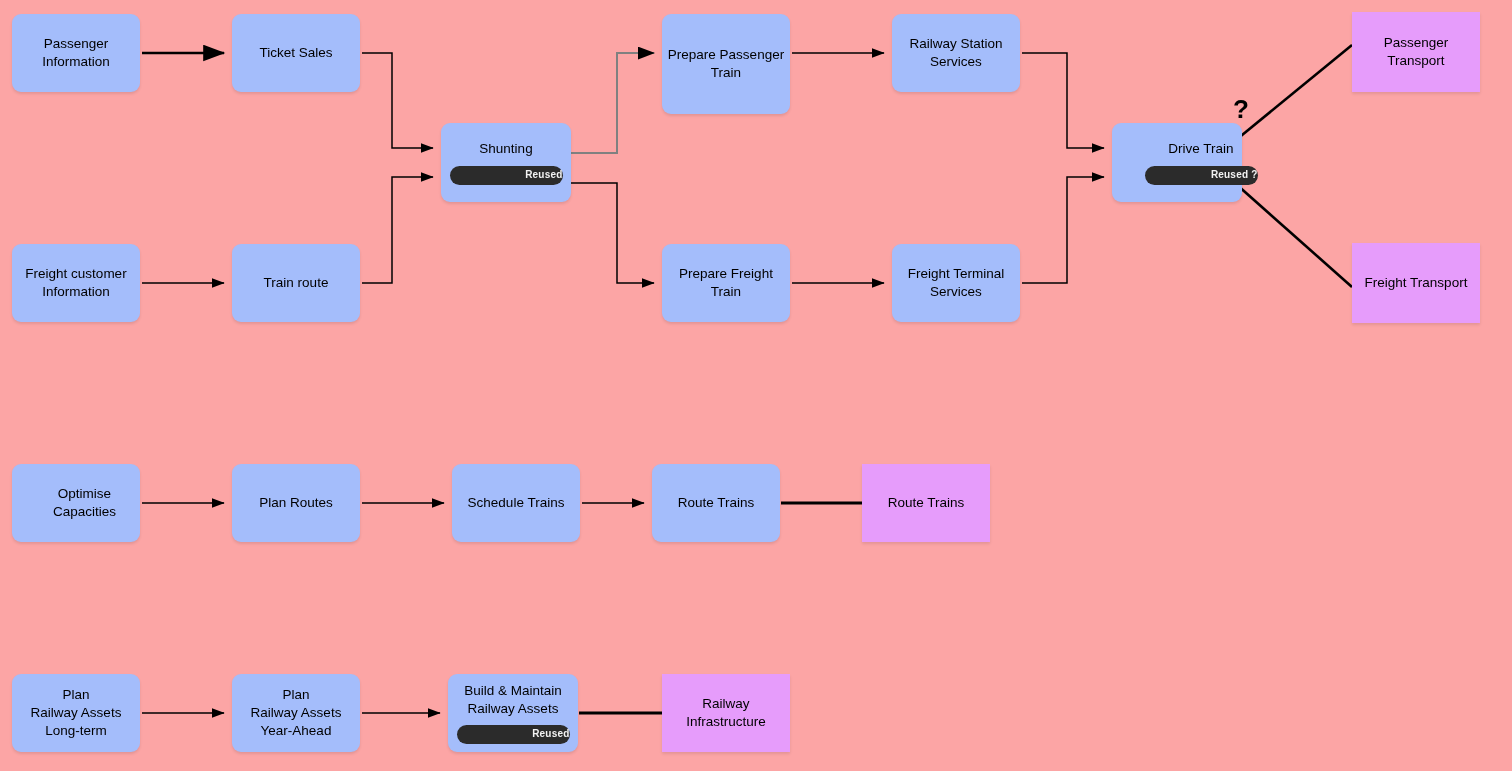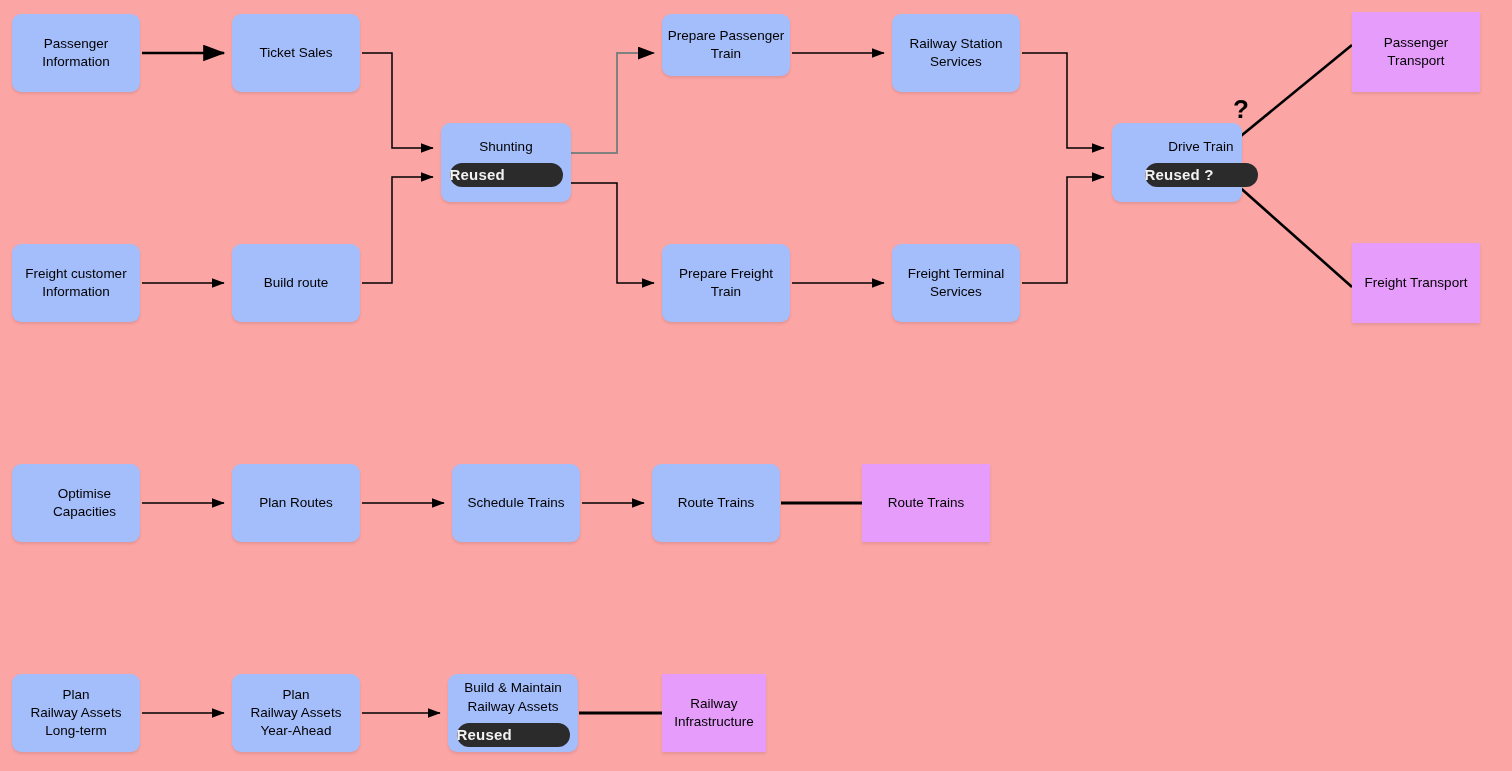--- a/index.html
+++ b/index.html
@@ -50,26 +50,26 @@
   }
   .node-label {
     white-space: pre-line;
     padding: 0 5px;
   }
   .badge {
     margin-top: 7px;
     background: #2b2b2b;
     color: #f2f2f2;
     border-radius: 999px;
-    font-size: 15px;
+    font-size: 10px;
     font-weight: bold;
     line-height: 1;
     padding: 4px 0 5px 0;
     width: 113px;
-    text-align: left;
+    text-align: right;
     letter-spacing: 0.2px;
   }
   .qmark {
     position: absolute;
     font-size: 26px;
     font-weight: bold;
     color: #000000;
     line-height: 1;
   }
 </style>
@@ -115,27 +115,27 @@
 Information</div>
       </div>
       <div class="node process" style="left: 232px; top: 14px; width: 128px; height: 78px;">
         <div class="node-label">Ticket Sales</div>
       </div>
       <div class="node process" style="left: 12px; top: 244px; width: 128px; height: 78px;">
         <div class="node-label">Freight customer
 Information</div>
       </div>
       <div class="node process" style="left: 232px; top: 244px; width: 128px; height: 78px;">
-        <div class="node-label">Build route</div>
+        <div class="node-label">Train route</div>
       </div>
       <div class="node process" style="left: 441px; top: 123px; width: 130px; height: 79px;">
         <div class="node-label">Shunting</div>
         <div class="badge">Reused</div>
       </div>
-      <div class="node process" style="left: 662px; top: 14px; width: 128px; height: 62px;">
+      <div class="node process" style="left: 662px; top: 14px; width: 128px; height: 100px;">
         <div class="node-label">Prepare Passenger
 Train</div>
       </div>
       <div class="node process" style="left: 662px; top: 244px; width: 128px; height: 78px;">
         <div class="node-label">Prepare  Freight
 Train</div>
       </div>
       <div class="node process" style="left: 892px; top: 14px; width: 128px; height: 78px;">
         <div class="node-label">Railway Station
 Services</div>
@@ -178,21 +178,21 @@
       <div class="node process" style="left: 232px; top: 674px; width: 128px; height: 78px;">
         <div class="node-label">Plan
 Railway Assets
 Year-Ahead</div>
       </div>
       <div class="node process" style="left: 448px; top: 674px; width: 130px; height: 78px;">
         <div class="node-label">Build &amp; Maintain
 Railway Assets</div>
         <div class="badge">Reused</div>
       </div>
-      <div class="node outcome" style="left: 662px; top: 674px; width: 104px; height: 78px;">
+      <div class="node outcome" style="left: 662px; top: 674px; width: 128px; height: 78px;">
         <div class="node-label">Railway
 Infrastructure</div>
       </div>
     </div>
 
   <div id="annotations-group">
       <div class="qmark" style="left: 1233px; top: 96px;">?</div>
     </div>
 </div>
 

